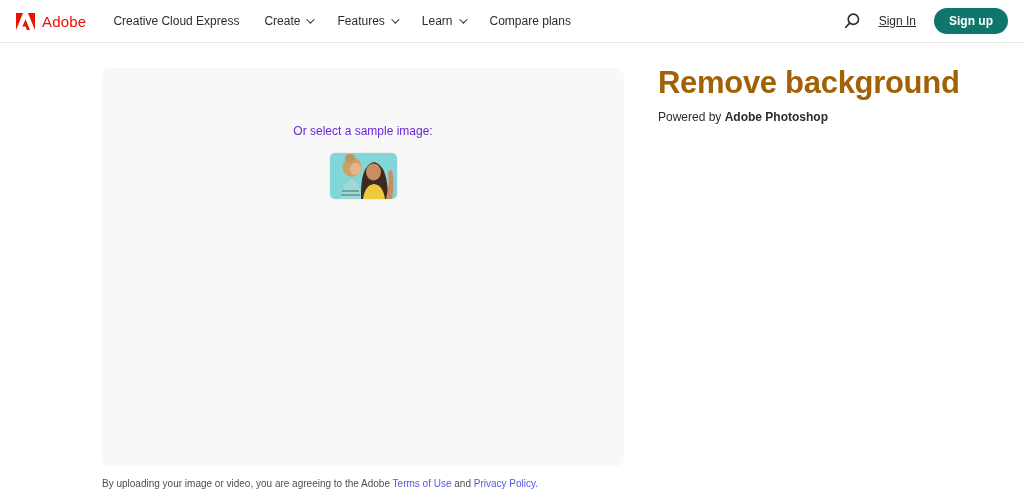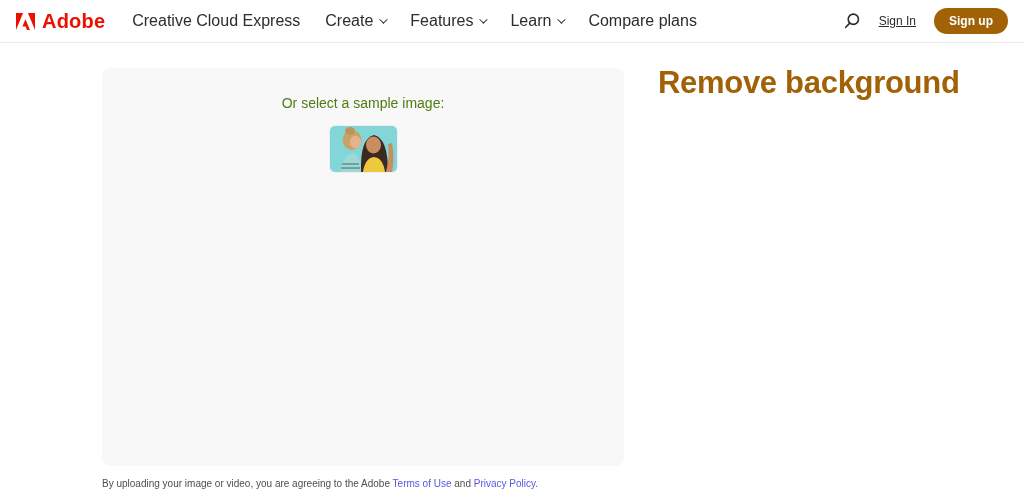--- a/index.html
+++ b/index.html
@@ -12,35 +12,35 @@
     color: #2c2c2c;
   }
 
   
   .header {
     position: absolute; top: 0; left: 0; right: 0; height: 43px;
     background: #fff; border-bottom: 1px solid #eaeaea;
     display: flex; align-items: center; padding: 0 16px;
   }
   .brand { display: flex; align-items: center; gap: 7px; cursor: pointer; }
-  .brand-name { color: #eb1000; font-weight: bold; font-size: 20px; letter-spacing: .2px; }
+  .brand-name { color: #eb1000; font-weight: normal; font-size: 15px; letter-spacing: .2px; }
   .nav { display: flex; align-items: center; margin-left: 27px; gap: 25px; }
   .nav-item {
-    font-size: 16px; color: #2c2c2c; display: flex; align-items: center; gap: 6px;
+    font-size: 12px; color: #2c2c2c; display: flex; align-items: center; gap: 6px;
     cursor: pointer; white-space: nowrap;
   }
   .chev {
     width: 6px; height: 6px; border-right: 1.4px solid #2c2c2c; border-bottom: 1.4px solid #2c2c2c;
     transform: rotate(45deg) translateY(-2px); display: inline-block;
   }
   .header-right { margin-left: auto; display: flex; align-items: center; gap: 18px; }
   .search-btn { width: 18px; height: 18px; cursor: pointer; display: flex; align-items: center; }
   .signin { font-size: 12px; color: #2c2c2c; cursor: pointer; text-decoration: underline; }
   .signup {
-    background: #a16207; color: #fff; font-size: 12px; font-weight: bold;
+    background: #0f766e; color: #fff; font-size: 12px; font-weight: bold;
     border: none; border-radius: 14px; padding: 6px 15px; cursor: pointer;
     font-family: inherit;
   }
 
   
   .panel {
     position: absolute; left: 102px; top: 68px; width: 522px; height: 398px;
     background: #f8f8f8; border-radius: 8px;
     display: flex; flex-direction: column; align-items: center;
   }
@@ -63,21 +63,21 @@
   .icon-plus::before {
     content: ""; position: absolute; width: 16px; height: 2.6px; background: #4f56d8; border-radius: 1px;
   }
   .icon-plus::after {
     content: ""; position: absolute; width: 2.6px; height: 16px; background: #4f56d8; border-radius: 1px;
   }
   .dz-title { margin-top: 13px; font-size: 16px; font-weight: bold; color: #222; }
   .dz-spacer { flex: 1; }
   .browse-link { margin-bottom: 15px; font-size: 13px; color: #5258e4; cursor: pointer; text-decoration: none; }
 
-  .sample-label { margin-top: 27px; font-size: 14px; color: #4d7c0f; }
+  .sample-label { margin-top: 56px; font-size: 12px; color: #6d28d9; }
   .sample-thumb {
     margin-top: 15px; width: 67px; height: 46px; border-radius: 5px; overflow: hidden;
     cursor: pointer; box-shadow: 0 0 0 1px rgba(0,0,0,.04);
   }
 
   
   .hero { position: absolute; left: 658px; top: 67px; width: 350px; }
   .hero-title { font-size: 31px; font-weight: bold; color: #a16207; letter-spacing: -.3px; line-height: 1.05; }
   .powered { margin-top: 10px; font-size: 12px; color: #2c2c2c; }
   .powered b { font-weight: bold; }
@@ -157,17 +157,20 @@
       <ellipse cx="43.5" cy="19" rx="7.5" ry="8.5" fill="#c98e60"></ellipse>
       <path d="M33 46 Q35 32 44 31 Q53 32 55 46 Z" fill="#ecc93e"></path>
 
       <path d="M56 46 Q60 30 58 18 L62 17 Q65 32 62 46 Z" fill="#c98e60"></path>
     </svg>
   </div>
 </div>
 
 <div class="hero">
   <div class="hero-title">Remove background</div>
+  <div class="powered">
+    <span>Powered by </span><b>Adobe Photoshop</b>
+  </div>
 </div>
 
 <div class="disclaimer">
   <span>By uploading your image or video, you are agreeing to the Adobe </span><a>Terms of Use</a><span> and </span><a>Privacy Policy.</a>
 </div>
 
 </body></html>

